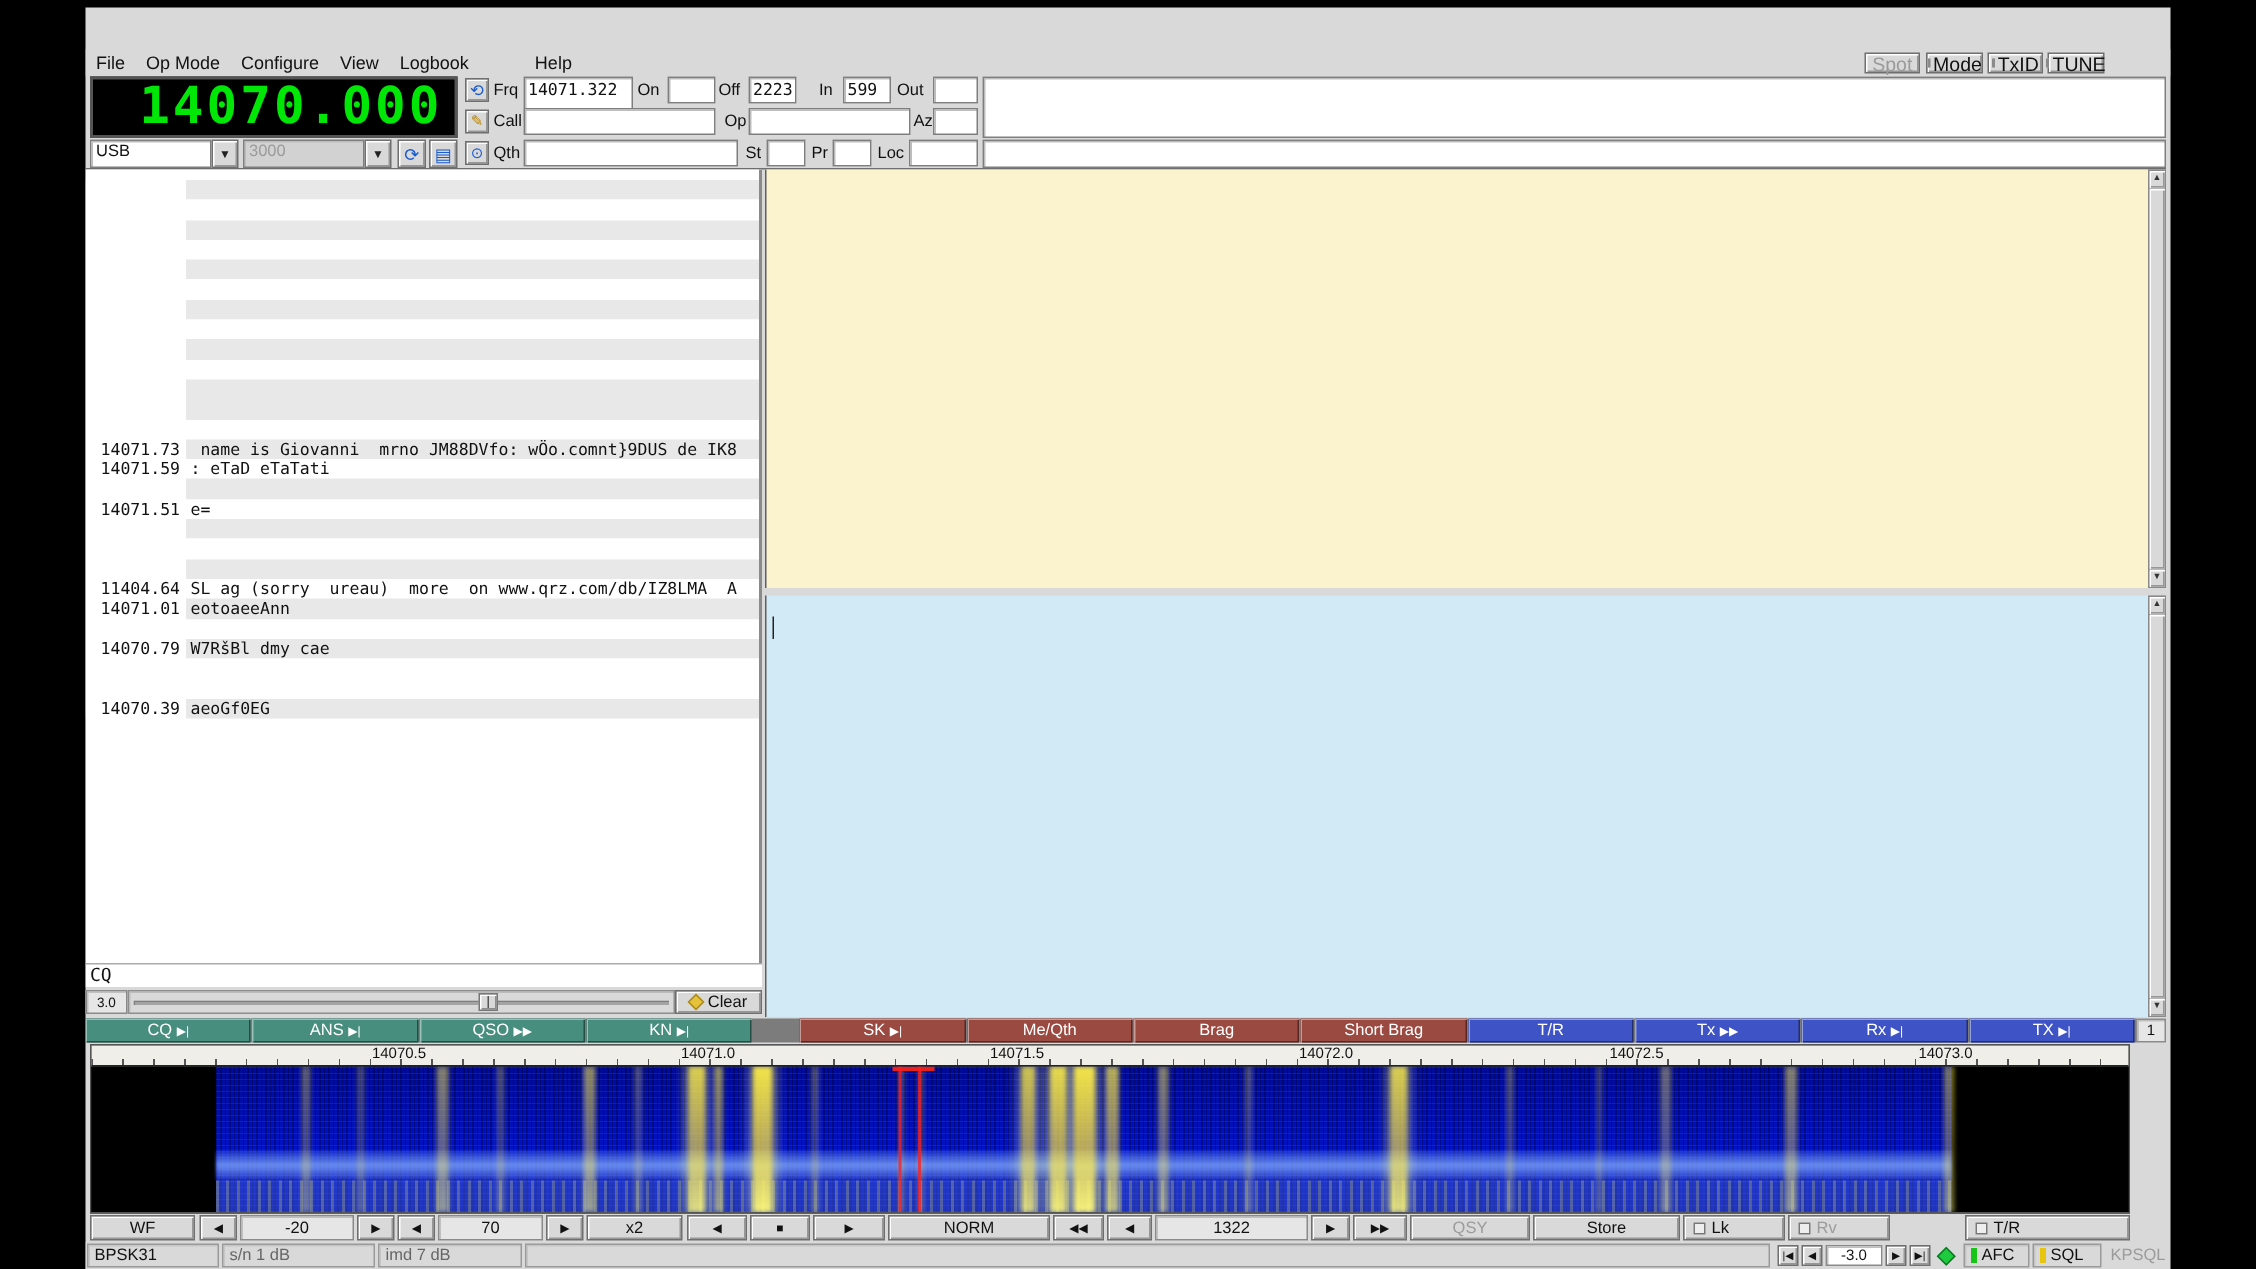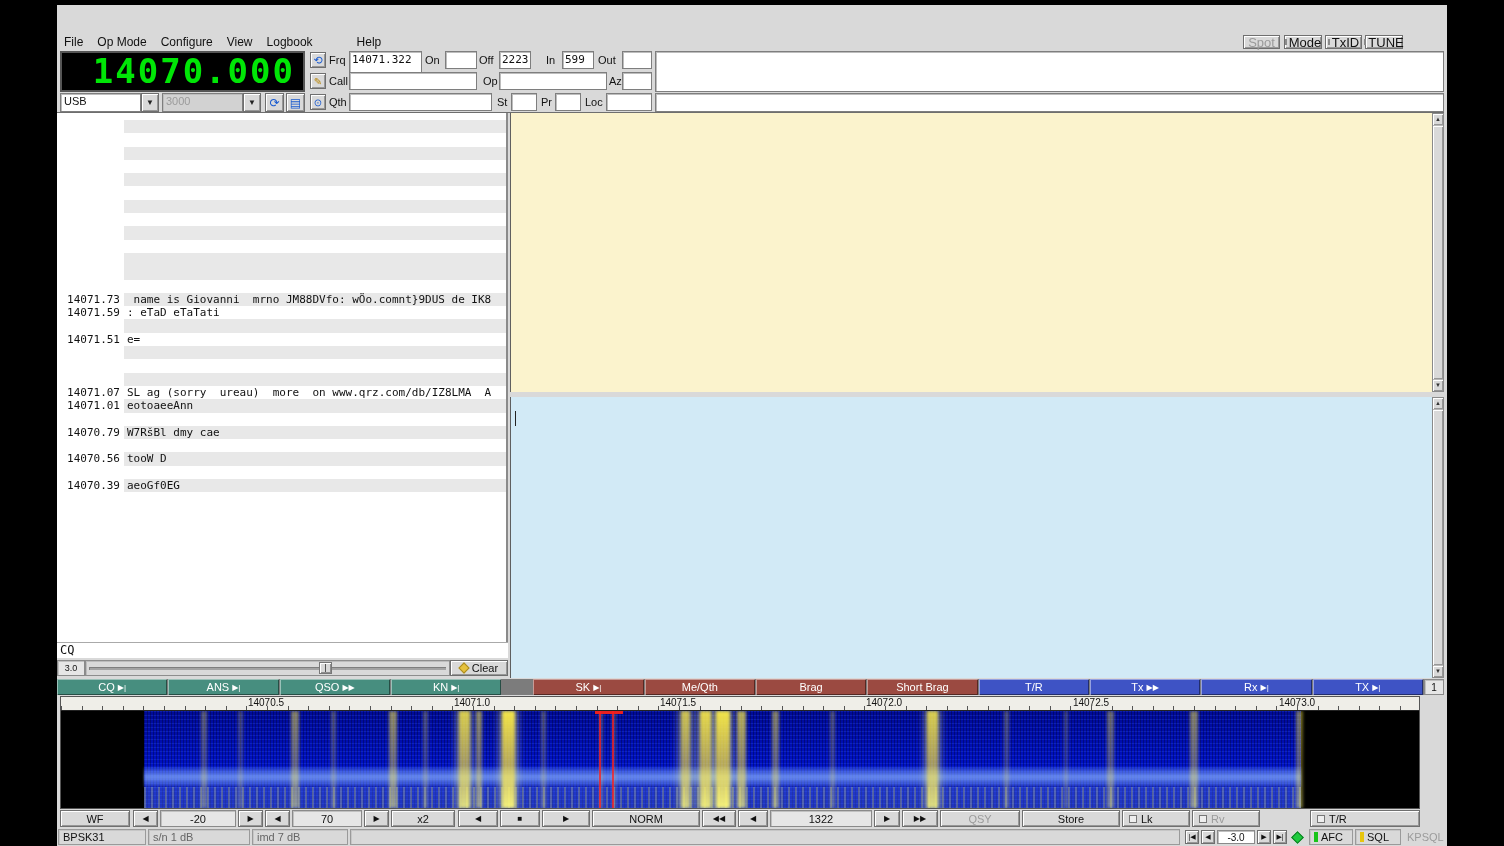--- a/index.html
+++ b/index.html
@@ -272,42 +272,38 @@
         </div>
         <div class="brow">
           <span class="bfreq"></span>
           <span class="btext"></span>
         </div>
         <div class="brow">
           <span class="bfreq"></span>
           <span class="btext alt"></span>
         </div>
         <div class="brow">
-          <span class="bfreq">14071.07</span>
+          <span class="bfreq">11404.64</span>
           <span class="btext">SL ag (sorry  ureau)  more  on www.qrz.com/db/IZ8LMA  A</span>
         </div>
         <div class="brow">
           <span class="bfreq">14071.01</span>
           <span class="btext alt">eotoaeeAnn</span>
         </div>
         <div class="brow">
           <span class="bfreq"></span>
           <span class="btext"></span>
         </div>
         <div class="brow">
           <span class="bfreq">14070.79</span>
           <span class="btext alt">W7RšBl dmy cae</span>
         </div>
         <div class="brow">
           <span class="bfreq"></span>
           <span class="btext"></span>
-        </div>
-        <div class="brow">
-          <span class="bfreq">14070.56</span>
-          <span class="btext alt">tooW D</span>
         </div>
         <div class="brow">
           <span class="bfreq"></span>
           <span class="btext"></span>
         </div>
         <div class="brow">
           <span class="bfreq">14070.39</span>
           <span class="btext alt">aeoGf0EG</span>
         </div>
       </div>

